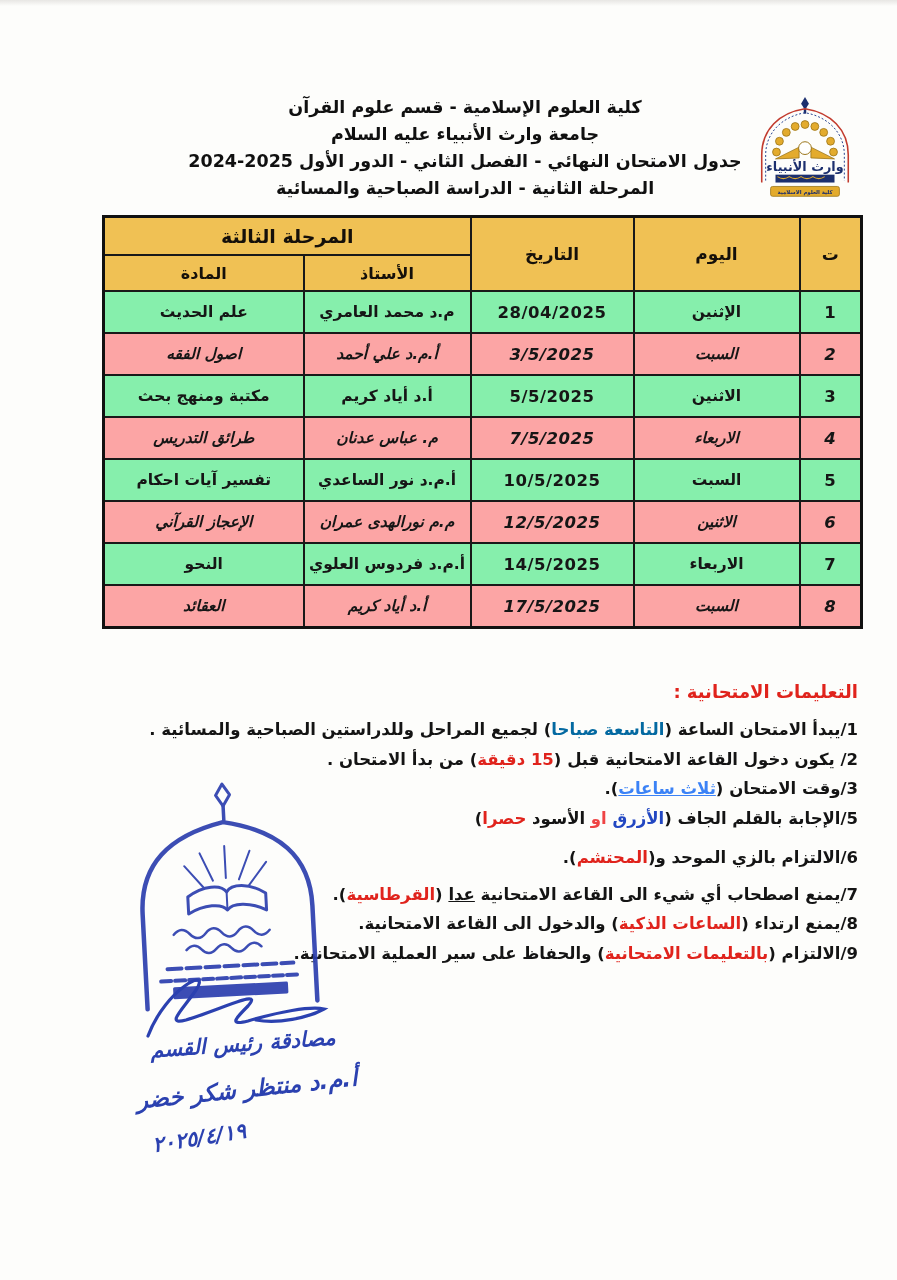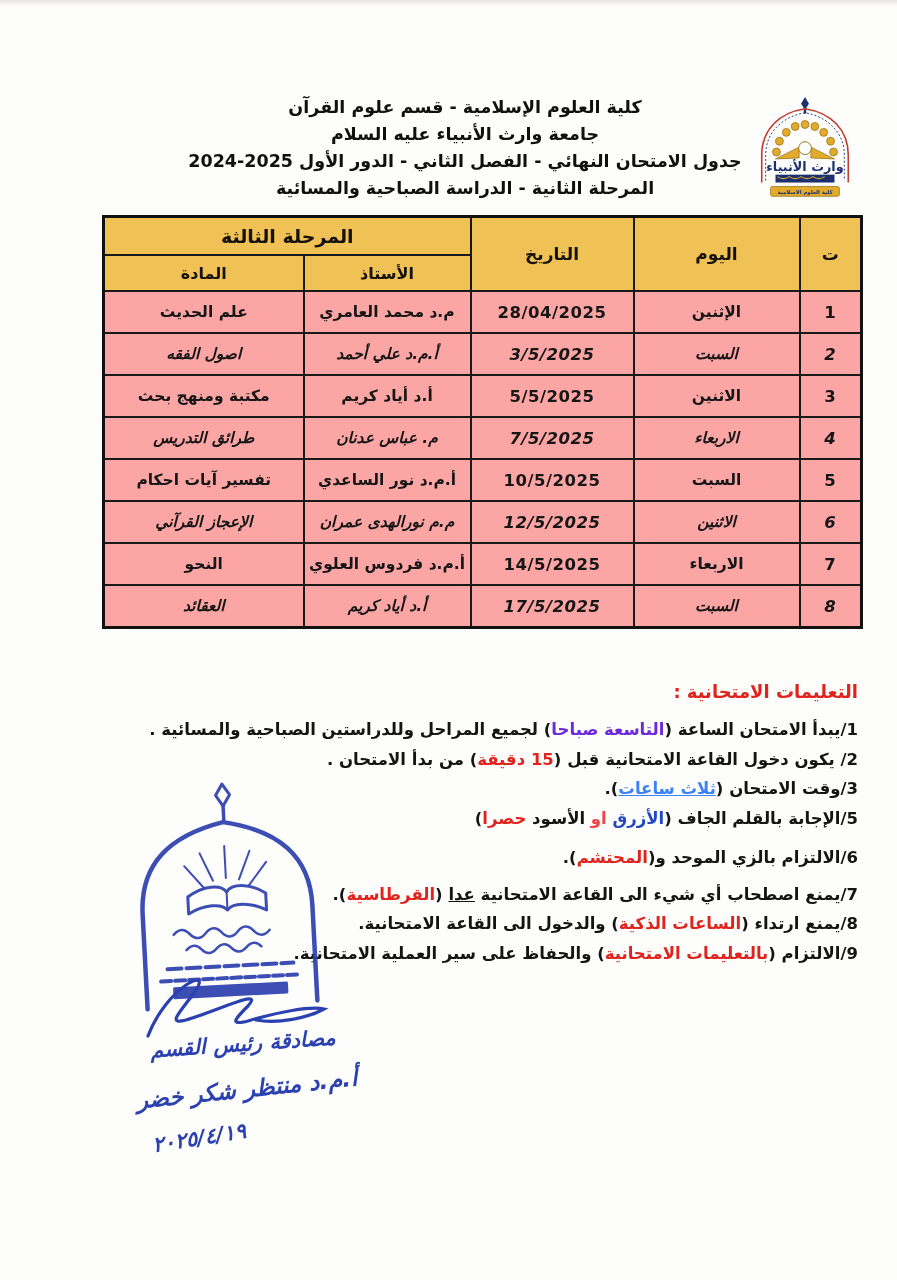--- a/index.html
+++ b/index.html
@@ -29,21 +29,21 @@
   }
   table.sched th, table.sched td{
     border:2px solid #191919; text-align:center; vertical-align:middle;
     padding:0 4px; overflow:hidden;
   }
   table.sched{ border:3px solid #111; }
   table.sched thead th{ background:#f0c154; font-size:17px; color:#15100a; }
   table.sched thead tr.h1 th{ height:36px; }
   table.sched thead tr.h2 th{ height:34px; font-size:16px; }
   table.sched th.stage{ font-size:19px; }
-  table.sched tbody td{ height:40px; font-size:15.5px; background:#fca5a5; }
+  table.sched tbody td{ height:40px; font-size:15.5px; background:#86efac; }
   table.sched tbody tr.hl td{ background:#fca5a5;font-style:italic; }
   table.sched tbody td.num{ font-size:16.5px; letter-spacing:.5px; }
 
   
   .instructions{
     position:absolute; right:39px; left:20px; top:681px;
     direction:rtl; text-align:right;
     font-weight:bold; font-size:16.5px; color:#141414;
   }
   .inst-title{ color:#e0231c; font-size:18px; margin-bottom:13px; }
@@ -182,21 +182,21 @@
           <td class="num">17/5/2025</td>
           <td>أ.د أياد كريم</td>
           <td>العقائد</td>
         </tr>
       </tbody>
   </table>
 
   <div class="instructions">
     <div class="inst-title">التعليمات الامتحانية :</div>
     <div id="inst-lines">
-        <div class="inst-line"><span>1/يبدأ الامتحان الساعة (</span><span style="color: #6d28d9; text-align: right;">التاسعة صباحا</span><span>) لجميع المراحل وللدراستين الصباحية والمسائية .</span></div>
+        <div class="inst-line"><span>1/يبدأ الامتحان الساعة (</span><span style="color: #0369a1; text-align: right;">التاسعة صباحا</span><span>) لجميع المراحل وللدراستين الصباحية والمسائية .</span></div>
         <div class="inst-line"><span>2/ يكون دخول القاعة الامتحانية قبل (</span><span style="color: rgb(224, 35, 28);">15 دقيقة</span><span>) من بدأ الامتحان .</span></div>
         <div class="inst-line"><span>3/وقت الامتحان (</span><span style="color: #3b82f6; text-decoration: underline; text-align: center;">ثلاث ساعات</span><span>).</span></div>
         <div class="inst-line"><span>5/الإجابة بالقلم الجاف (</span><span style="color: rgb(34, 71, 194);">الأزرق</span><span> </span><span style="color: #ef4444;">او</span><span> الأسود </span><span style="color: rgb(224, 35, 28);">حصرا</span><span>)</span></div>
         <div class="inst-line" style="margin-top: 10px;"><span>6/الالتزام بالزي الموحد و(</span><span style="color: rgb(224, 35, 28);">المحتشم</span><span>).</span></div>
         <div class="inst-line" style="margin-top: 7px;"><span>7/يمنع اصطحاب أي شيء الى القاعة الامتحانية </span><span style="text-decoration: underline;">عدا</span><span> (</span><span style="color: rgb(224, 35, 28);">القرطاسية</span><span>).</span></div>
         <div class="inst-line"><span>8/يمنع ارتداء (</span><span style="color: rgb(224, 35, 28);">الساعات الذكية</span><span>) والدخول الى القاعة الامتحانية.</span></div>
         <div class="inst-line"><span>9/الالتزام (</span><span style="color: rgb(224, 35, 28);">بالتعليمات الامتحانية</span><span>) والحفاظ على سير العملية الامتحانية.</span></div>
       </div>
   </div>
 

